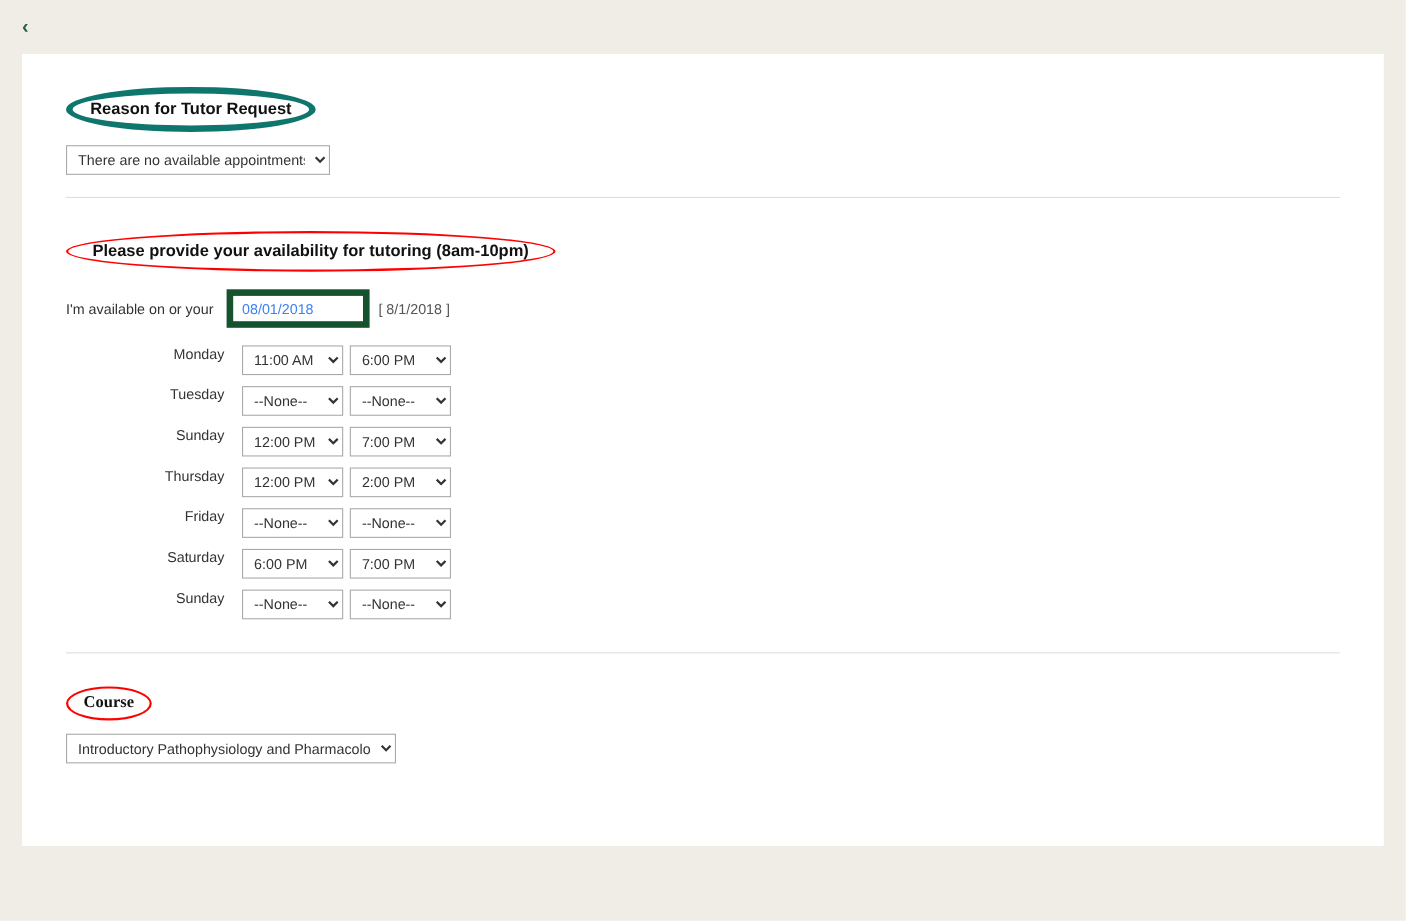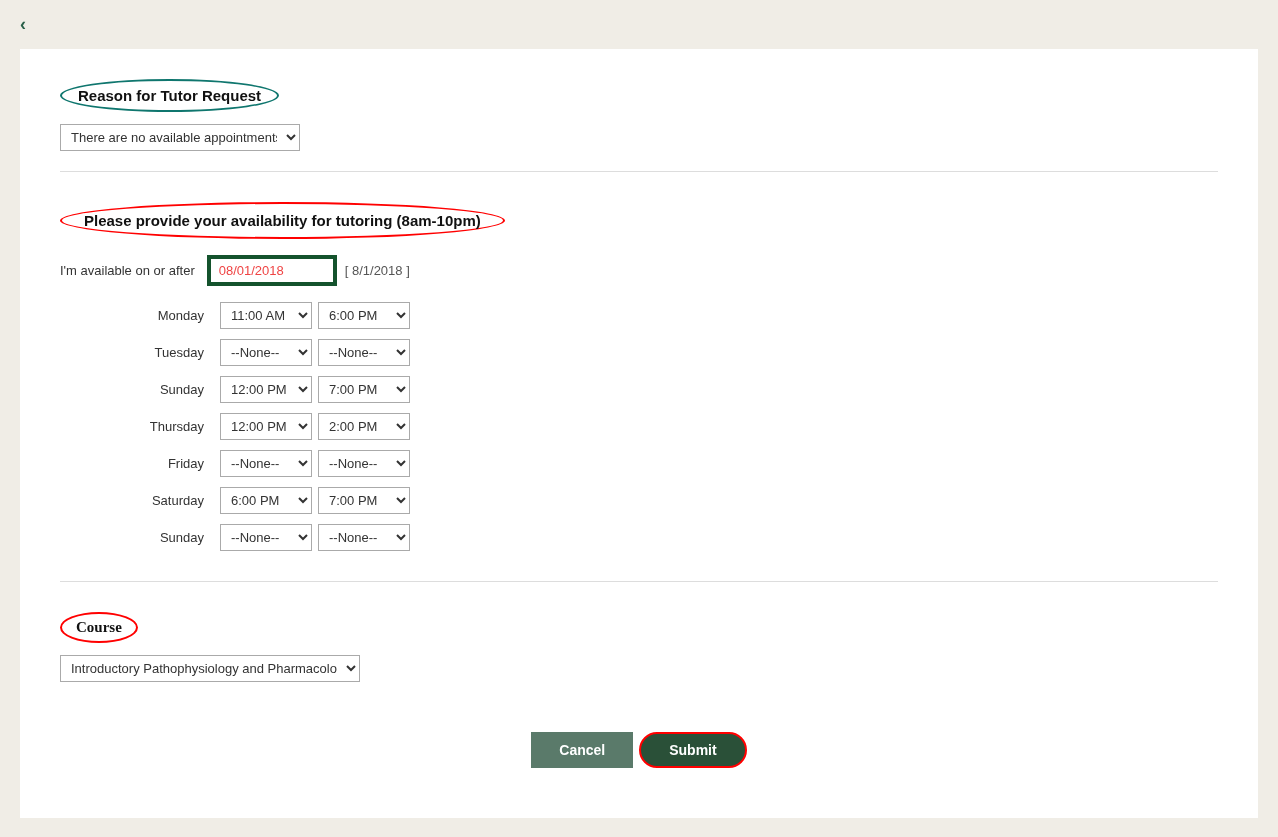--- a/index.html
+++ b/index.html
@@ -27,21 +27,21 @@
       margin: 0 20px;
       padding: 30px 40px;
       min-height: 720px;
     }
 
     .section-title {
       font-weight: bold;
       font-size: 15px;
       color: #111;
       display: inline-block;
-      border: 2px solid #0f766e;
+      border: 6px solid #0f766e;
       border-radius: 50%;
       padding: 6px 16px;
       margin-bottom: 12px;
     }
 
     .section-title-large {
       font-weight: bold;
       font-size: 15px;
       color: #111;
       display: inline-block;
@@ -96,21 +96,20 @@
     .course-select {
       width: 300px;
     }
 
     .availability-grid {
       margin-top: 10px;
     }
 
     .avail-row {
       display: flex;
-      align-items: center;
       margin-bottom: 10px;
     }
 
     .avail-label {
       width: 160px;
       text-align: right;
       padding-right: 16px;
       font-size: 13px;
       color: #333;
     }
@@ -130,25 +129,25 @@
       margin-bottom: 16px;
     }
 
     .date-label {
       font-size: 13px;
       color: #333;
       margin-right: 12px;
     }
 
     .date-input {
-      border: 4px solid #14532d;
+      border: 6px solid #14532d;
       padding: 4px 8px;
       font-size: 13px;
       width: 130px;
-      color: #ef4444;
+      color: #3b82f6;
     }
 
     .date-display {
       font-size: 13px;
       color: #555;
       margin-left: 8px;
     }
 
     .buttons-row {
       display: flex;
@@ -195,21 +194,21 @@
     <select class="reason-select">
     <option>There are no available appointments</option><option>Scheduling conflict</option><option>Need additional help</option><option>Other</option></select>
   </div>
 
   <div class="availability-section">
     <div>
       <span class="section-title-large">Please provide your availability for tutoring (8am-10pm)</span>
     </div>
 
     <div class="date-row">
-      <span class="date-label">I'm available on or after</span>
+      <span class="date-label">I'm available on or your</span>
       <input type="text" class="date-input" value="08/01/2018" style="">
       <span class="date-display">[ 8/1/2018 ]</span>
     </div>
 
     <div class="availability-grid">
 
     <div class="avail-row">
           <div class="avail-label">Monday</div>
           <div class="avail-selects">
             <select class="avail-select"><option>--None--</option><option>8:00 AM</option><option>8:30 AM</option><option>9:00 AM</option><option>9:30 AM</option><option>10:00 AM</option><option>10:30 AM</option><option selected="">11:00 AM</option><option>11:30 AM</option><option>12:00 PM</option><option>12:30 PM</option><option>1:00 PM</option><option>1:30 PM</option><option>2:00 PM</option><option>2:30 PM</option><option>3:00 PM</option><option>3:30 PM</option><option>4:00 PM</option><option>4:30 PM</option><option>5:00 PM</option><option>5:30 PM</option><option>6:00 PM</option><option>6:30 PM</option><option>7:00 PM</option><option>7:30 PM</option><option>8:00 PM</option><option>8:30 PM</option><option>9:00 PM</option><option>9:30 PM</option><option>10:00 PM</option></select>
@@ -262,18 +261,14 @@
   </div>
 
   <div class="course-section">
     <div>
       <span class="section-title-course">Course</span>
     </div>
     <select class="course-select">
     <option>Introductory Pathophysiology and Pharmacology</option><option>Biology 101</option><option>Chemistry 201</option><option>Mathematics 301</option></select>
   </div>
 
-  <div class="buttons-row">
-    <button class="btn-cancel">Cancel</button>
-    <button class="btn-submit">Submit</button>
-  </div>
 
 </div>
 
 </body></html>

